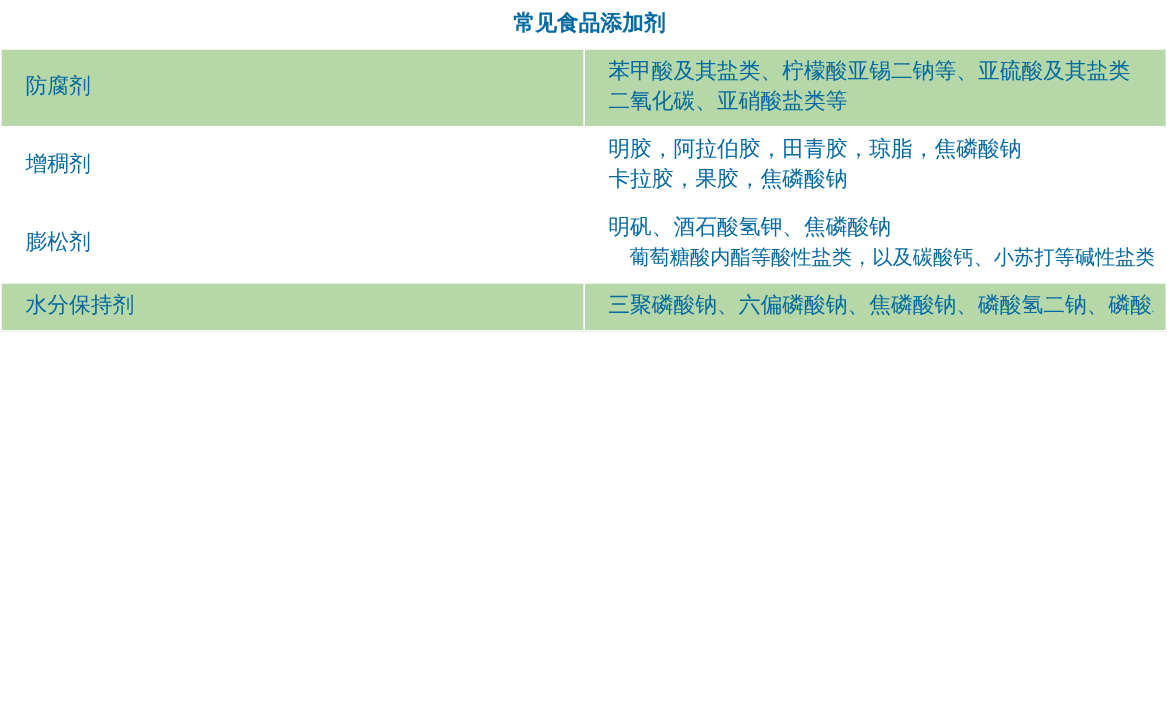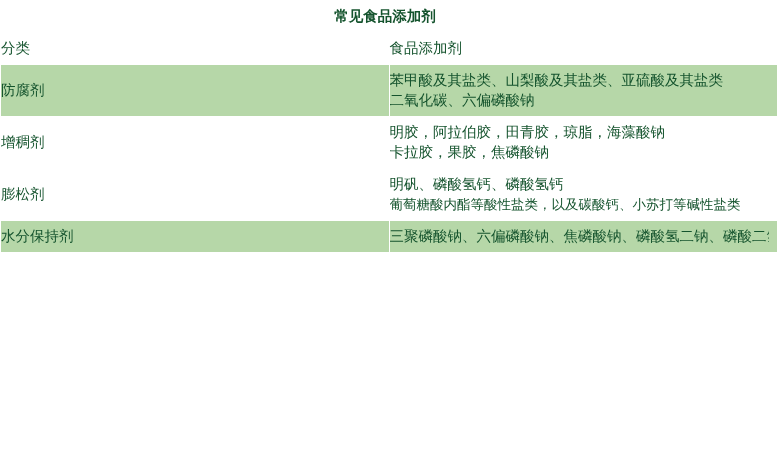--- a/index.html
+++ b/index.html
@@ -16,24 +16,24 @@
   #table-wrap {
     width: 778px;
   }
   table.additives {
     border-collapse: collapse;
     width: 778px;
     table-layout: fixed;
   }
   table.additives td, table.additives th {
     vertical-align: middle;
-    padding: 5px 8px 6px 0;
+    padding: 5px 8px 6px 16px;
     font-size: 14.5px;
     line-height: 20px;
-    color: #14532d;
+    color: #0369a1;
     border: 1px solid #ffffff;
   }
   .title-cell {
     background: #ffffff;
     text-align: center;
     font-weight: bold;
     font-size: 16px;
     color: #000000;
     padding: 4px 0 7px 0;
     border: none;
@@ -54,61 +54,58 @@
     font-size: 15px;
   }
   .val .line {
     display: block;
     white-space: nowrap;
     overflow: hidden;
     text-overflow: clip;
   }
   .val .line.small {
     font-size: 13.5px;
+    margin-left: 14px;
   }
 </style>
 </head>
 <body>
 
 <div id="table-wrap">
   <table class="additives">
     <tbody>
       <tr>
         <td class="title-cell" colspan="2">常见食品添加剂</td>
       </tr>
-      <tr class="white">
-        <td class="col-cat cat">分类</td>
-        <td class="col-val">食品添加剂</td>
-      </tr>
 
       <tr class="green">
         <td class="col-cat cat">防腐剂</td>
         <td class="col-val val">
-          <span class="line">苯甲酸及其盐类、山梨酸及其盐类、亚硫酸及其盐类</span>
-          <span class="line">二氧化碳、六偏磷酸钠</span>
+          <span class="line">苯甲酸及其盐类、柠檬酸亚锡二钠等、亚硫酸及其盐类</span>
+          <span class="line">二氧化碳、亚硝酸盐类等</span>
         </td>
       </tr>
 
 
 
 
 
       <tr class="white">
         <td class="col-cat cat">增稠剂</td>
         <td class="col-val val">
-          <span class="line">明胶，阿拉伯胶，田青胶，琼脂，海藻酸钠</span>
+          <span class="line">明胶，阿拉伯胶，田青胶，琼脂，焦磷酸钠</span>
           <span class="line">卡拉胶，果胶，焦磷酸钠</span>
         </td>
       </tr>
 
 
       <tr class="white">
         <td class="col-cat cat">膨松剂</td>
         <td class="col-val val">
-          <span class="line">明矾、磷酸氢钙、磷酸氢钙</span>
+          <span class="line">明矾、酒石酸氢钾、焦磷酸钠</span>
           <span class="line small">葡萄糖酸内酯等酸性盐类，以及碳酸钙、小苏打等碱性盐类</span>
         </td>
       </tr>
 
       <tr class="green">
         <td class="col-cat cat">水分保持剂</td>
         <td class="col-val val">
           <span class="line">三聚磷酸钠、六偏磷酸钠、焦磷酸钠、磷酸氢二钠、磷酸二氢钠等</span>
         </td>
       </tr>

